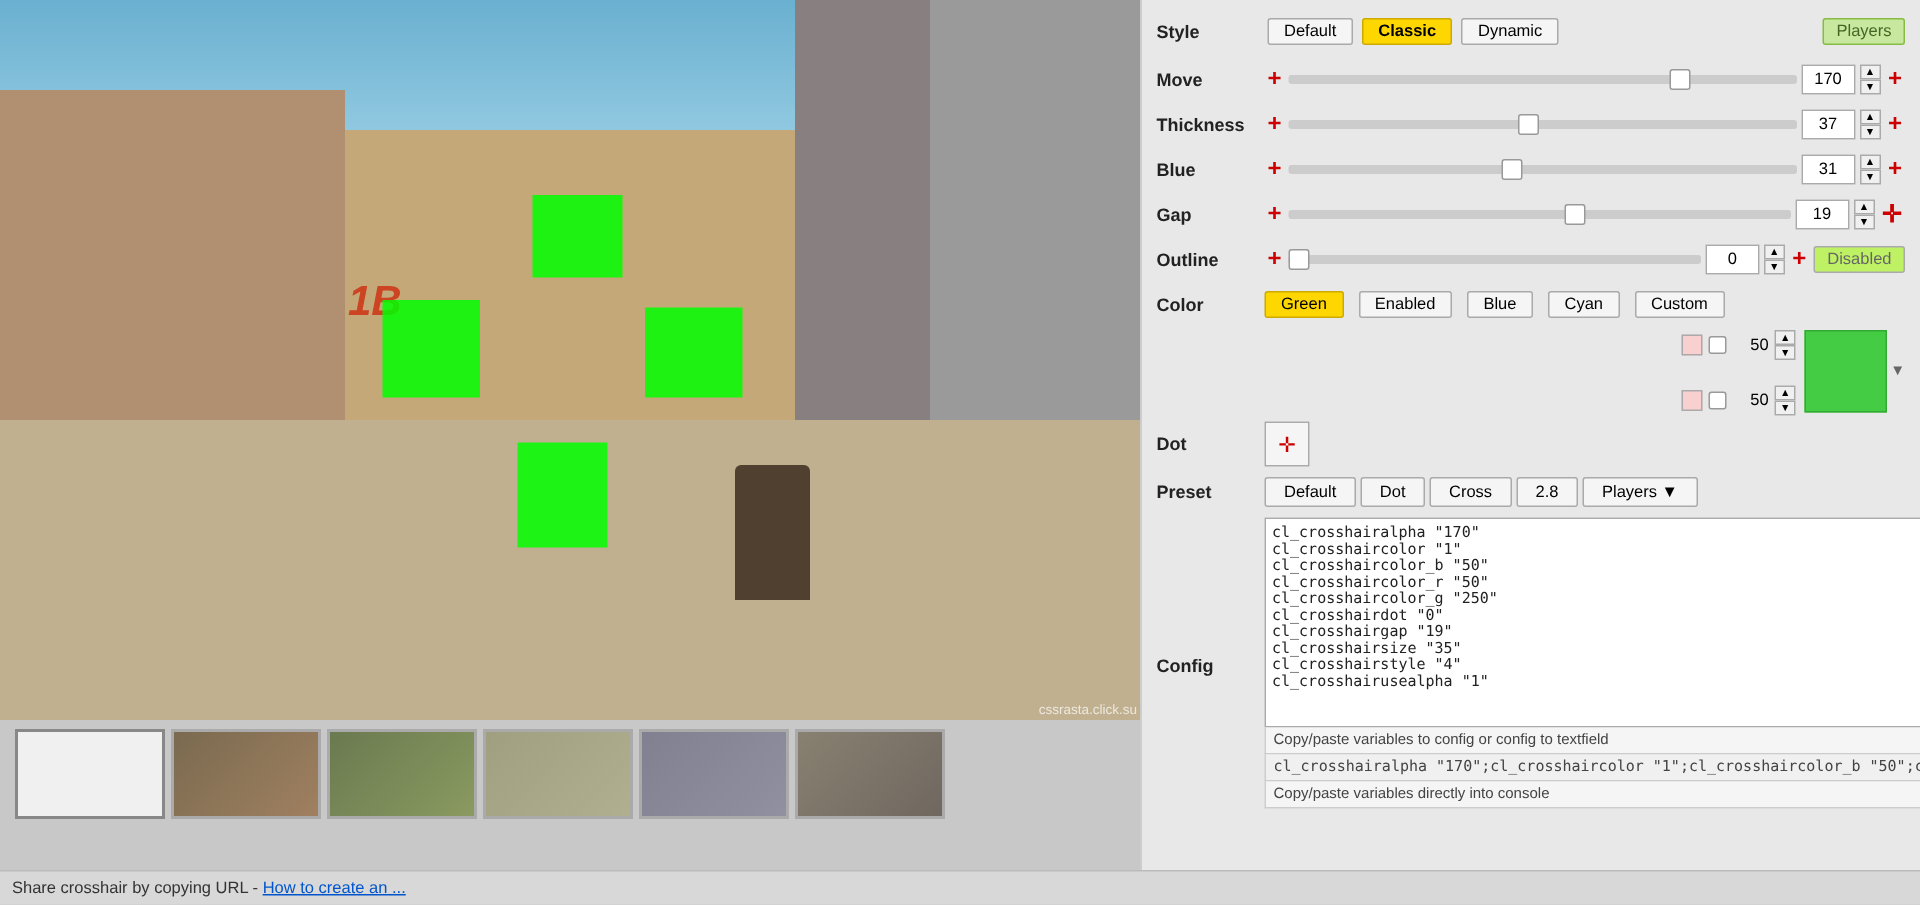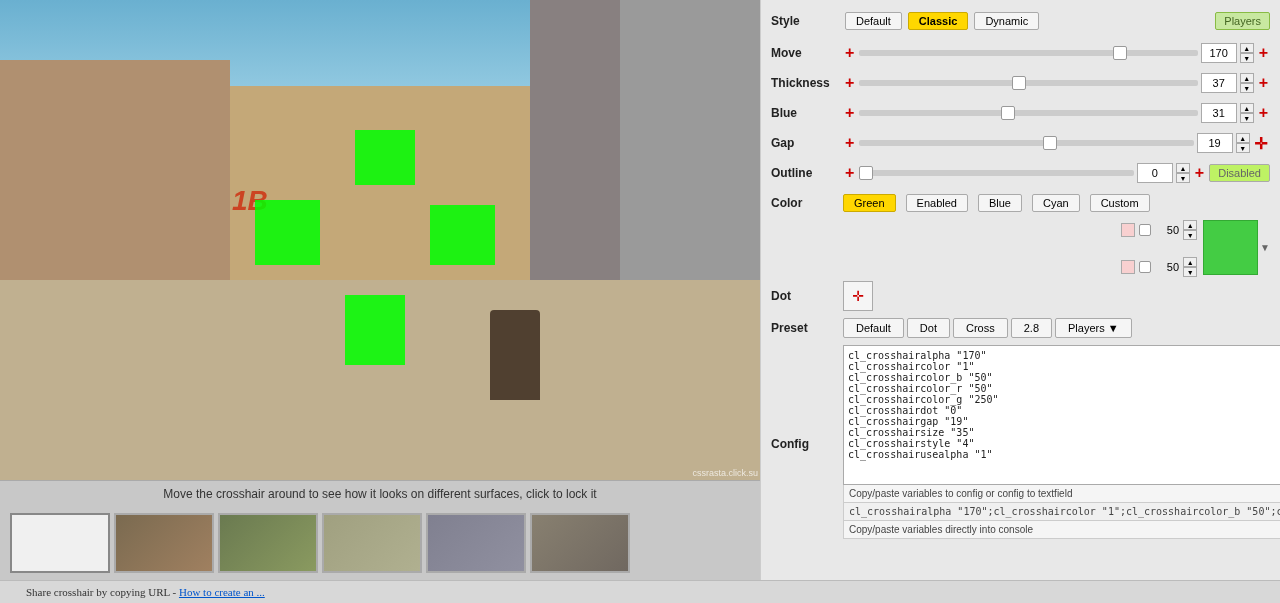--- a/index.html
+++ b/index.html
@@ -365,24 +365,23 @@
       border-top: none;
       padding: 3px 5px;
       font-size: 10px;
       color: #444;
     }
 
     
     .bottom-bar {
       background: #d8d8d8;
       border-top: 1px solid #bbb;
-      padding: 5px 26px;
+      padding: 5px 8px;
       font-size: 11px;
       color: #333;
-      font-family: Liberation Serif, serif;
     }
 
     .bottom-bar a {
       color: #0055cc;
       text-decoration: underline;
     }
 
     .watermark {
       position: absolute;
       bottom: 2px;
@@ -462,23 +461,20 @@
 
         <div class="crosshair-square sq1"></div>
         <div class="crosshair-square sq2"></div>
         <div class="crosshair-square sq3"></div>
         <div class="crosshair-square sq4"></div>
 
         <div class="watermark">cssrasta.click.su</div>
       </div>
     </div>
 
-    <div class="hint-bar">
-      <span>Move the crosshair around to see how it looks on different surfaces, click to lock it</span>
-    </div>
 
     <div class="thumbnails">
       <div class="thumb thumb-bg-1 active"></div>
       <div class="thumb thumb-bg-2"></div>
       <div class="thumb thumb-bg-3"></div>
       <div class="thumb thumb-bg-4"></div>
       <div class="thumb thumb-bg-5"></div>
       <div class="thumb thumb-bg-6"></div>
     </div>
   </div>

